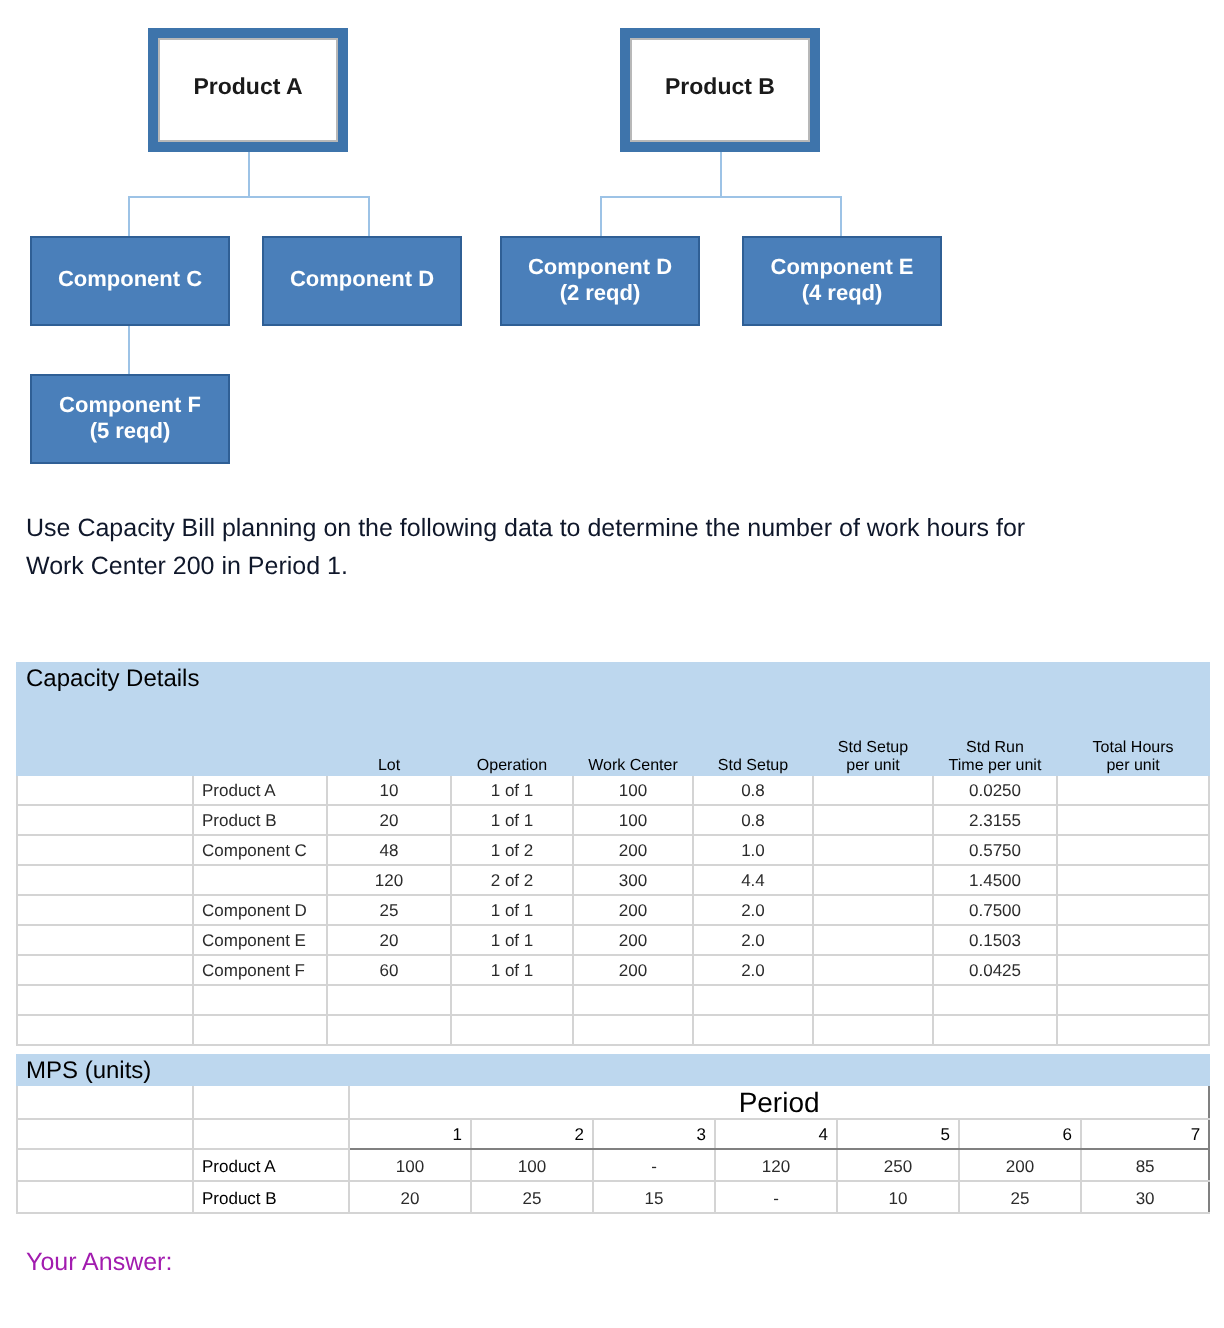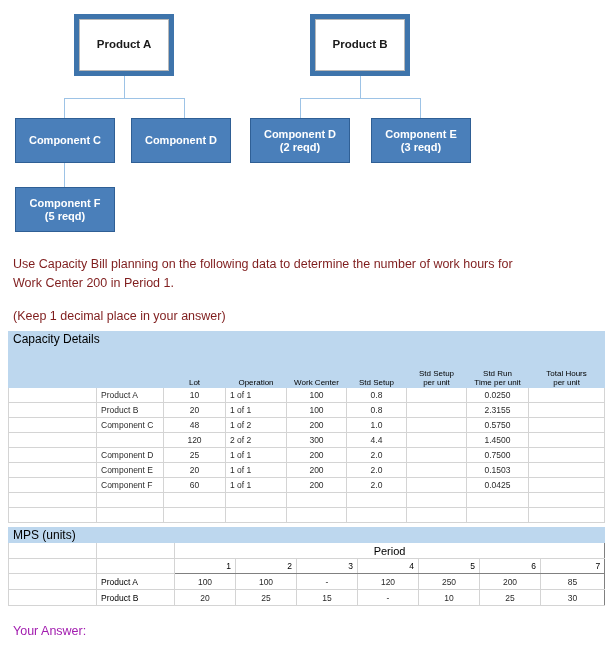--- a/index.html
+++ b/index.html
@@ -57,21 +57,21 @@
     font-size: 11px;
   }
   .node-label { display: block; }
 
   
   #prompt-block {
     position: absolute;
     left: 13px;
     top: 255px;
     width: 500px;
-    color: #7f1d1d;
+    color: #0f172a;
     font-size: 12.5px;
     line-height: 1.5;
   }
   #prompt-block .para2 { margin-top: 14px; }
 
   
   #sheet {
     position: absolute;
     left: 8px;
     top: 331px;
@@ -118,32 +118,32 @@
   .section {
     font-size: 11.5px;
     font-weight: bold;
     color: #000000;
     text-align: left;
     padding-left: 4px;
     height: 17px;
   }
   .name { text-align: left; padding-left: 6px; }
   .num  { text-align: center; padding-right: 5px; }
-  .op   { text-align: left; padding-left: 3px; }
+  .op   { text-align: center; padding-left: 3px; }
   .blank { }
 
   
   .mps-frame-t { border-top: 1px solid #808080 !important; }
   .mps-frame-b { border-bottom: 1px solid #808080 !important; }
   .mps-frame-l { border-left: 1px solid #808080 !important; }
   .mps-frame-r { border-right: 1px solid #808080 !important; }
   .period-title {
     text-align: center;
     font-weight: bold;
-    font-size: 11px;
+    font-size: 14px;
     color: #000;
   }
   .period-num {
     text-align: right;
     padding-right: 5px;
     font-weight: bold;
     font-size: 8.5px;
     color: #000;
   }
   .rowlabel-b {
@@ -199,35 +199,34 @@
   <div class="node component" style="left:250px; top:118px; width:100px; height:45px;">
     <div>
       <span class="node-label">Component D</span>
       <span class="node-label">(2 reqd)</span>
     </div>
   </div>
 
   <div class="node component" style="left:371px; top:118px; width:100px; height:45px;">
     <div>
       <span class="node-label">Component E</span>
-      <span class="node-label">(3 reqd)</span>
+      <span class="node-label">(4 reqd)</span>
     </div>
   </div>
 
   <div class="node component" style="left:15px; top:187px; width:100px; height:45px;">
     <div>
       <span class="node-label">Component F</span>
       <span class="node-label">(5 reqd)</span>
     </div>
   </div>
 </div>
 
 <div id="prompt-block">
   <div class="para1">Use Capacity Bill planning on the following data to determine the number of work hours for Work Center 200 in Period 1.</div>
-  <div class="para2">(Keep 1 decimal place in your answer)</div>
 </div>
 
 <div id="sheet">
 
   <table class="grid">
     <colgroup>
       <col style="width:88px">
         <col style="width:67px">
         <col style="width:62px">
       <col style="width:61px">

